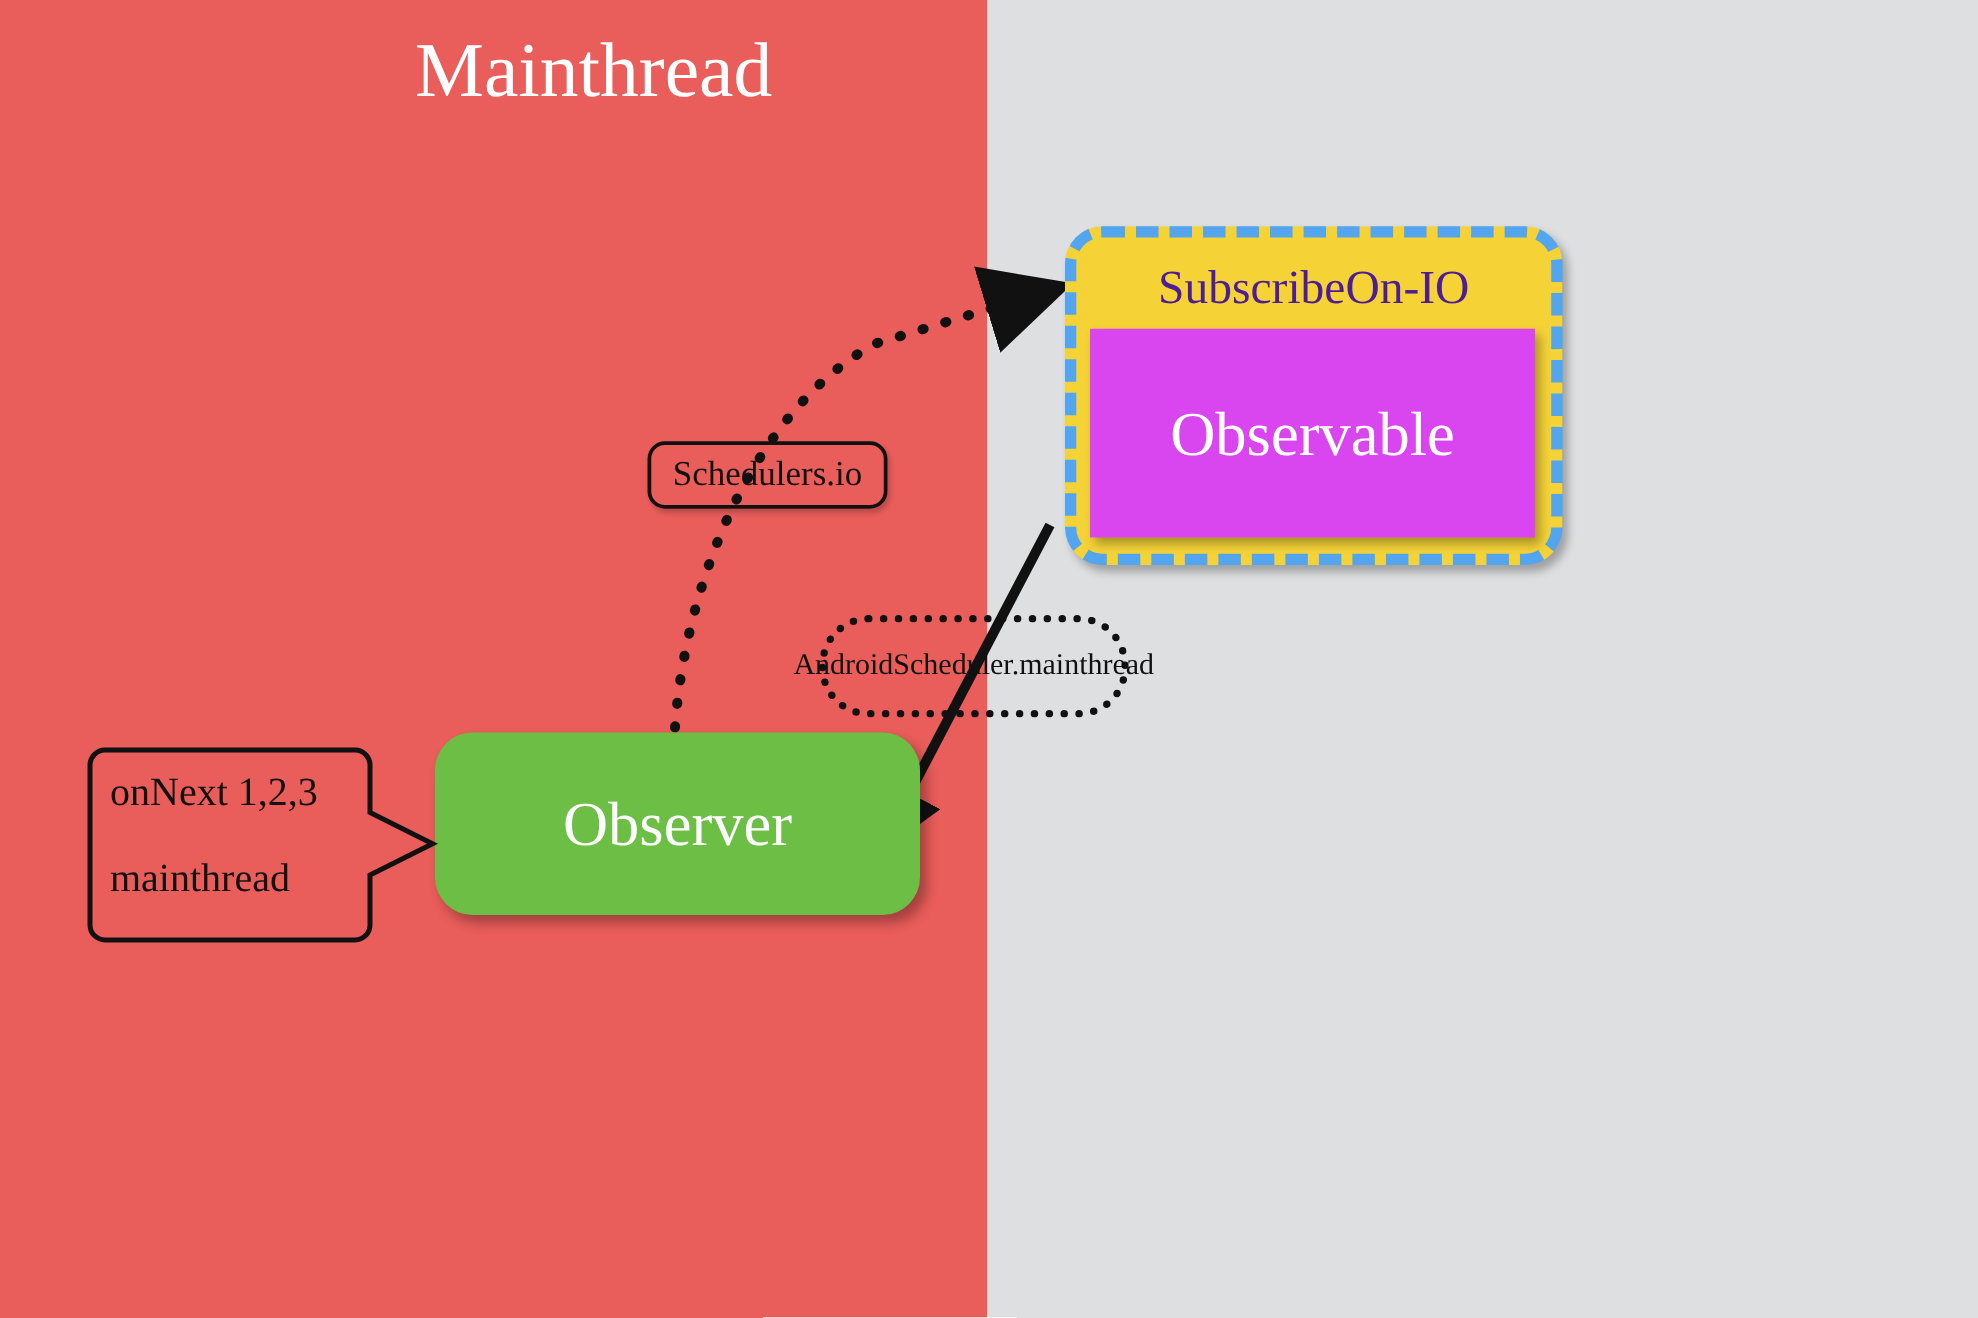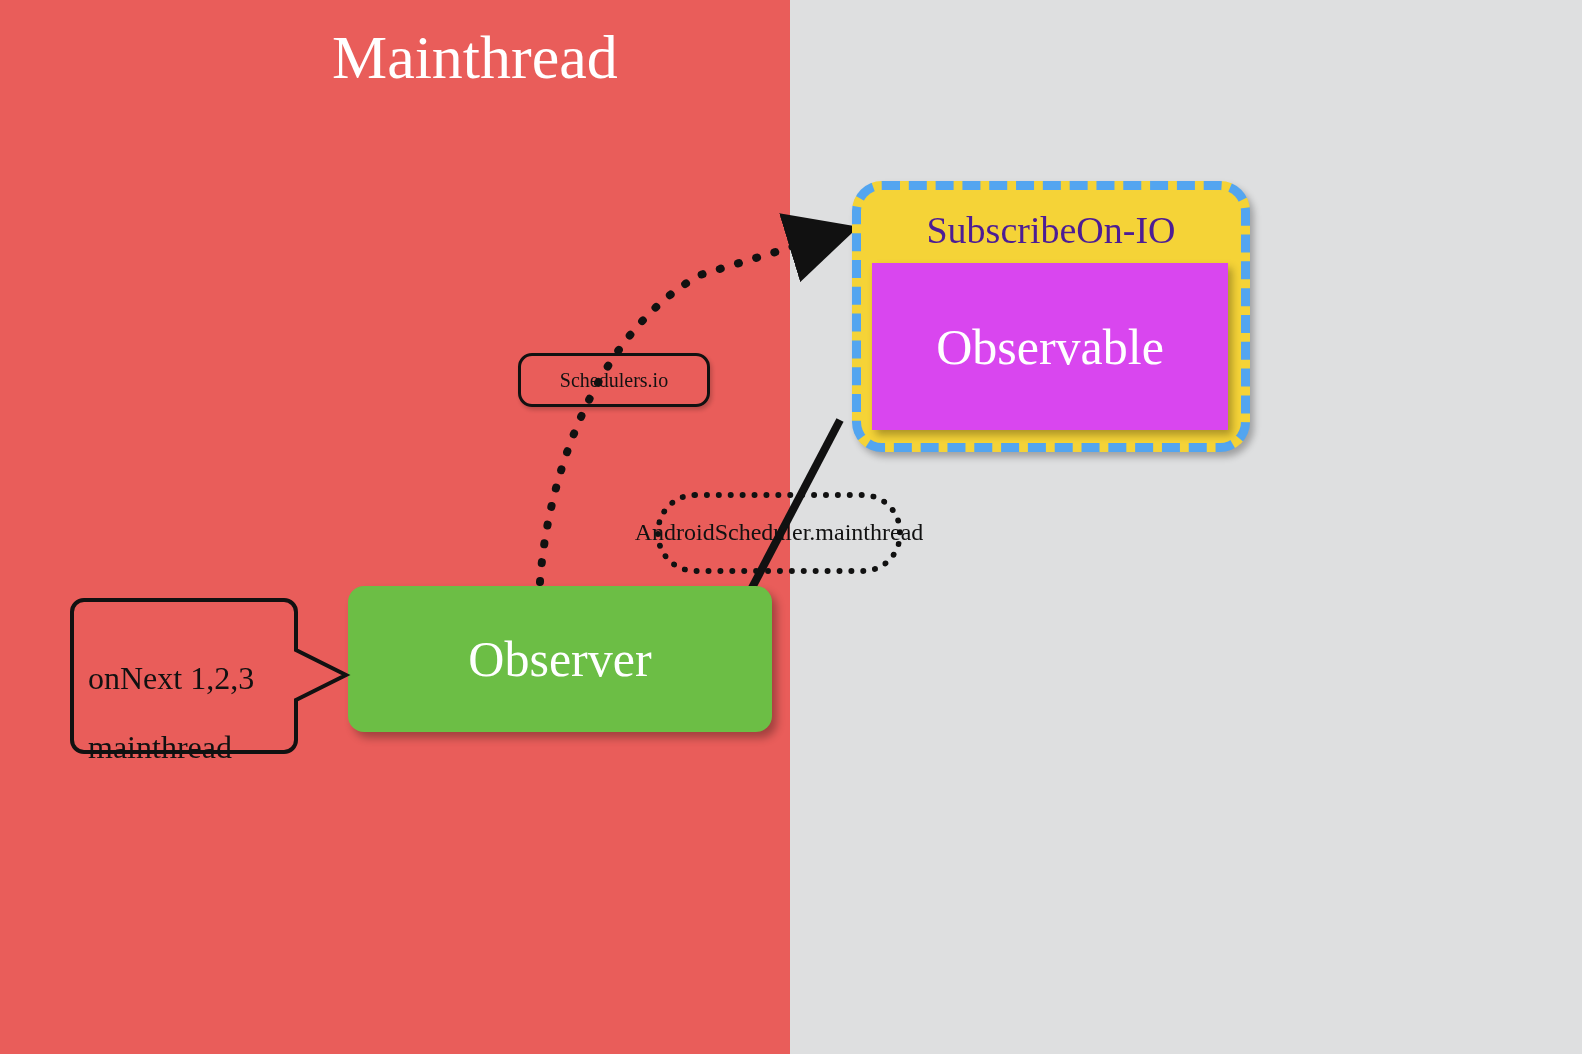--- a/index.html
+++ b/index.html
@@ -83,24 +83,24 @@
   #observable-label {
     font-size: 50px;
     color: #ffffff;
     white-space: nowrap;
   }
   
   #observer-box {
     position: absolute;
     left: 348px;
     top: 586px;
-    width: 424px;
+    width: 388px;
     height: 146px;
     background: #6cbe45;
-    border-radius: 16px;
+    border-radius: 30px;
     box-shadow: 5px 6px 9px rgba(0,0,0,0.30);
     display: flex;
     align-items: center;
     justify-content: center;
   }
   #observer-label {
     font-size: 50px;
     color: #ffffff;
     white-space: nowrap;
   }
@@ -114,21 +114,21 @@
     box-sizing: border-box;
     border: 3px solid #111111;
     border-radius: 14px;
     background: transparent;
     display: flex;
     align-items: center;
     justify-content: center;
     box-shadow: 2px 3px 4px rgba(0,0,0,0.20);
   }
   #schedulers-io-label {
-    font-size: 20px;
+    font-size: 28px;
     color: #111111;
     white-space: nowrap;
   }
   
   #android-scheduler-pill {
     position: absolute;
     left: 655px;
     top: 492px;
     width: 248px;
     height: 82px;
@@ -153,21 +153,20 @@
     left: 62px;
     top: 578px;
     width: 300px;
     height: 195px;
   }
   #callout-text {
     position: absolute;
     left: 88px;
     top: 615px;
     width: 220px;
-    margin-top: 45px;
   }
   .callout-line {
     font-size: 32px;
     color: #111111;
     white-space: nowrap;
   }
   #callout-line-onnext { margin-bottom: 32px; }
   
   #arrows {
     position: absolute;

